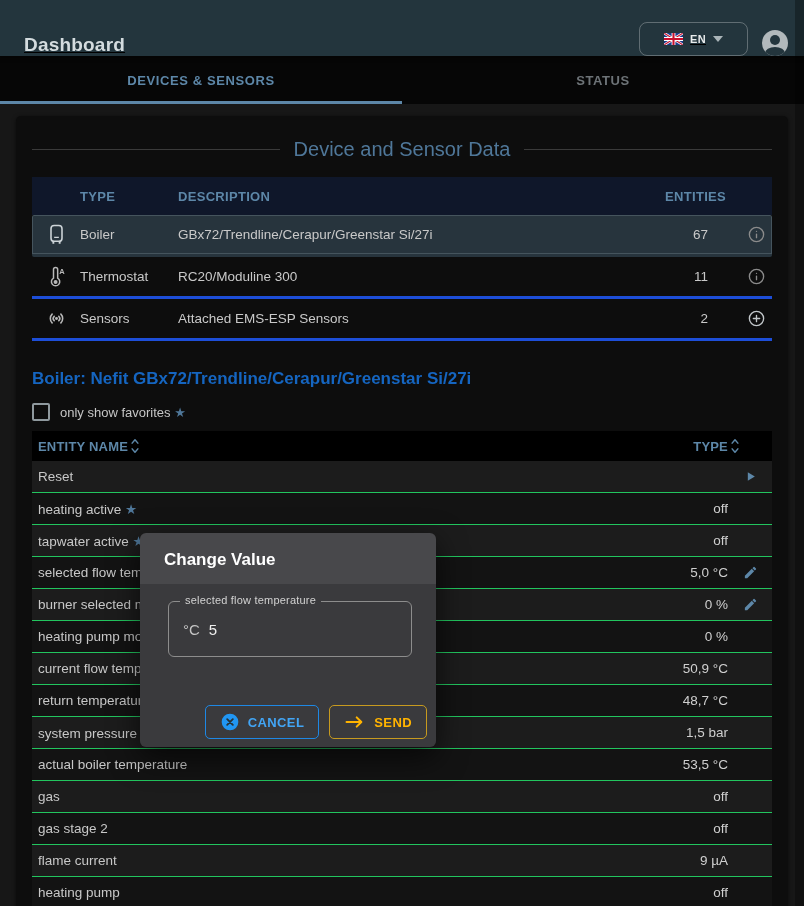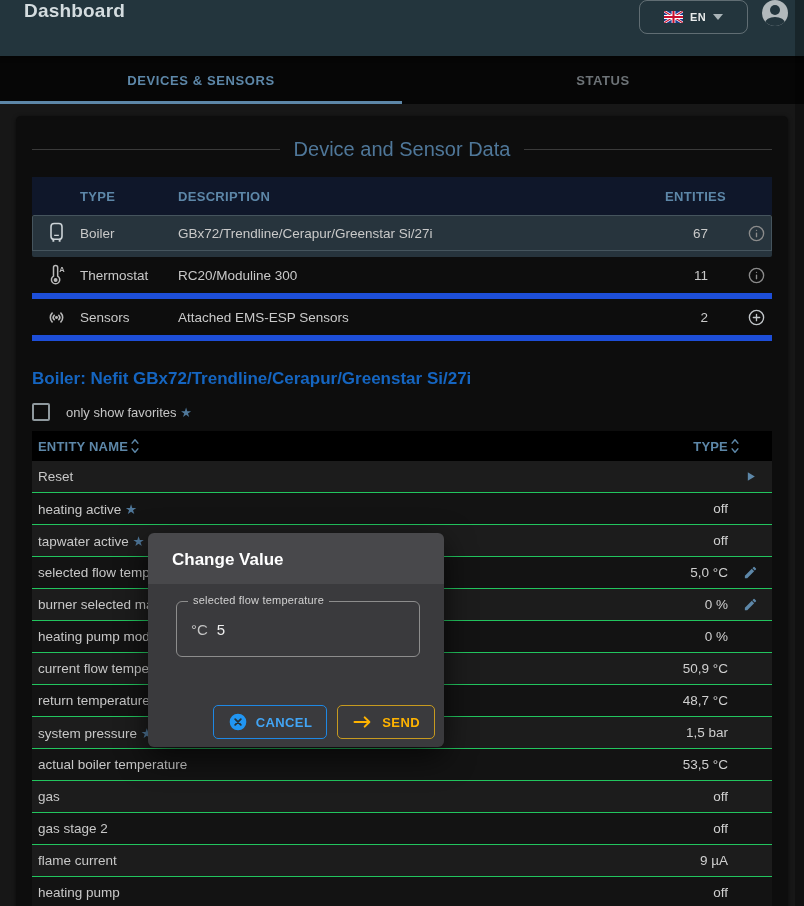--- a/index.html
+++ b/index.html
@@ -5,22 +5,22 @@
   * { margin:0; padding:0; box-sizing:border-box; }
   body { background:#000; }
   .stage {
     position:relative; width:804px; height:906px; overflow:hidden;
     background:#171717; font-family:"Liberation Sans", sans-serif;
     -webkit-font-smoothing:antialiased;
   }
   
   .appbar {
     position:absolute; top:0; left:0; width:804px; height:56px;
-    background:#23353d; display:flex; align-items:flex-start;
-    padding:0 16px 0 24px; box-shadow:0 2px 4px rgba(0,0,0,.4); z-index:5;
+    background:#23353d; display:flex; align-items:flex-end;
+    padding:0 16px 0 24px; box-shadow:0 2px 4px rgba(0,0,0,.4); z-index:5;text-decoration:underline;
   }
   .appbar-title { color:#d4dcdf; font-size:19px; font-weight:700; letter-spacing:.2px; flex:1; }
   .lang-btn {
     display:flex; align-items:center; gap:7px; height:34px; padding:0 24px;
     border:1px solid rgba(255,255,255,.28); border-radius:8px;
     background:transparent; cursor:pointer; margin-right:14px;
   }
   .lang-btn .code { color:#e8ebec; font-size:11px; font-weight:700; letter-spacing:.3px; }
   .flag { width:19px; height:12px; border-radius:1px; overflow:hidden; display:block; }
   .caret { width:0; height:0; border-left:5px solid transparent; border-right:5px solid transparent; border-top:6px solid #aab4b8; }
@@ -41,36 +41,36 @@
   }
   .section-title { margin-top:22px; display:flex; align-items:center; gap:14px; }
   .section-title .line { flex:1; height:1px; background:#3a3a3a; }
   .section-title .txt { color:#4f7799; font-size:20px; font-weight:400; white-space:nowrap; }
   
   .device-table { margin-top:16px; }
   .device-head, .device-row {
     display:grid; grid-template-columns:48px 98px 1fr 96px 44px; align-items:center;
   }
   .device-head { background:#0f172a; height:38px; color:#5d87a8; font-size:13px; font-weight:700; letter-spacing:.3px; }
-  .device-row { height:42px; border-bottom:6px solid #1d4ed8; color:#c9c9c9; font-size:13.5px; }
+  .device-row { height:42px; border-bottom:3px solid #1d4ed8; color:#c9c9c9; font-size:13.5px; }
   .device-row.selected { background:#27343d; box-shadow:inset 0 0 0 1px #45545d; border-radius:2px; border-bottom-color:transparent; }
   .cell-right { text-align:right; padding-right:20px; }
   .head-entities { text-align:right; padding-right:2px; }
   .icon-cell, .action-cell { display:flex; align-items:center; justify-content:center; }
   .action-cell { justify-content:flex-end; padding-right:6px; }
   .device-row svg.type-icon { display:none; }
   .device-row[data-icon="boiler-icon"] svg.boiler-icon { display:block; }
   .device-row[data-icon="thermostat-icon"] svg.thermostat-icon { display:block; }
   .device-row[data-icon="sensors-icon"] svg.sensors-icon { display:block; }
   .device-row svg.action-icon { display:none; }
   .device-row[data-action="info"] svg.info-icon { display:block; }
   .device-row[data-action="add"] svg.add-icon { display:block; }
   
   .boiler-heading { margin-top:28px; color:#1565c0; font-size:17px; font-weight:700; }
-  .fav-row { margin-top:14px; display:flex; align-items:center; gap:16px; }
+  .fav-row { margin-top:14px; display:flex; align-items:center; gap:10px; }
   .checkbox { width:18px; height:18px; border:2px solid #8f999e; border-radius:2px; background:transparent; cursor:pointer; }
   .fav-label { color:#c6c6c6; font-size:13px; }
   .fav-label .star { color:#4f7799; }
   
   .entity-table { margin-top:10px; }
   .entity-head { background:#000; height:30px; display:flex; align-items:center; justify-content:space-between;
                  color:#5d87a8; font-size:13px; font-weight:700; letter-spacing:.2px; padding:0 30px 0 6px; }
   .sort-group { display:flex; align-items:center; cursor:pointer; }
   .entity-row { display:grid; grid-template-columns:1fr 130px 44px; align-items:center; height:32px;
                 font-size:13.5px; color:#c8c8c8; border-bottom:1px solid #22c55e; }
@@ -78,21 +78,21 @@
   .entity-rows .entity-row:nth-child(even) { background:#131313; }
   .entity-name { padding-left:6px; white-space:nowrap; overflow:hidden; }
   .entity-name .star { color:#4f7799; display:none; }
   .entity-row[data-fav="true"] .entity-name .star { display:inline; }
   .entity-value { text-align:right; color:#cfcfcf; }
   .entity-icon { display:flex; align-items:center; justify-content:center; }
   .entity-row svg.row-icon { display:none; }
   .entity-row[data-icon="play-icon"] svg.play-icon { display:block; }
   .entity-row[data-icon="edit-icon"] svg.edit-icon { display:block; cursor:pointer; }
   
-  .dialog { position:absolute; left:148px; top:533px; width:296px; z-index:20;
+  .dialog { position:absolute; left:140px; top:533px; width:296px; z-index:20;
             border-radius:6px; box-shadow:0 10px 30px rgba(0,0,0,.65); overflow:hidden; }
   .dialog-header { background:#48484b; padding:17px 24px 14px; }
   .dialog-title { color:#fff; font-size:17px; font-weight:700; }
   .dialog-body { background:#3a3a3d; padding:17px 9px 8px 9px; }
   .field { position:relative; margin:0 15px 0 19px; height:56px; border:1px solid #8d8d8d; border-radius:6px;
            display:flex; align-items:center; padding:0 14px; }
   .field-label { position:absolute; top:-8px; left:11px; background:#3a3a3d; padding:0 5px;
                  font-size:11px; color:#d2d2d2; letter-spacing:.2px; }
   .field .unit { color:#c4c4c4; font-size:15px; margin-right:9px; }
   .field input { background:transparent; border:none; outline:none; color:#eee; font-size:15px;

